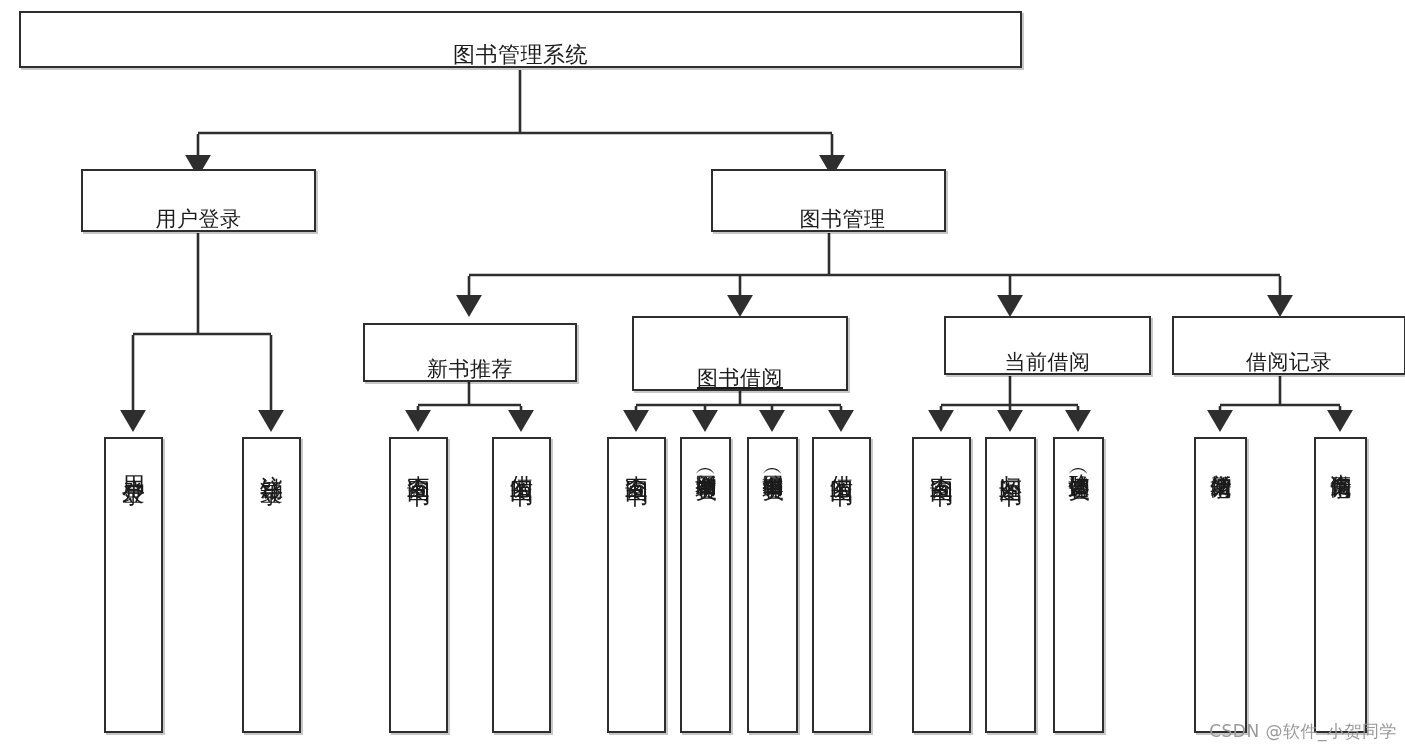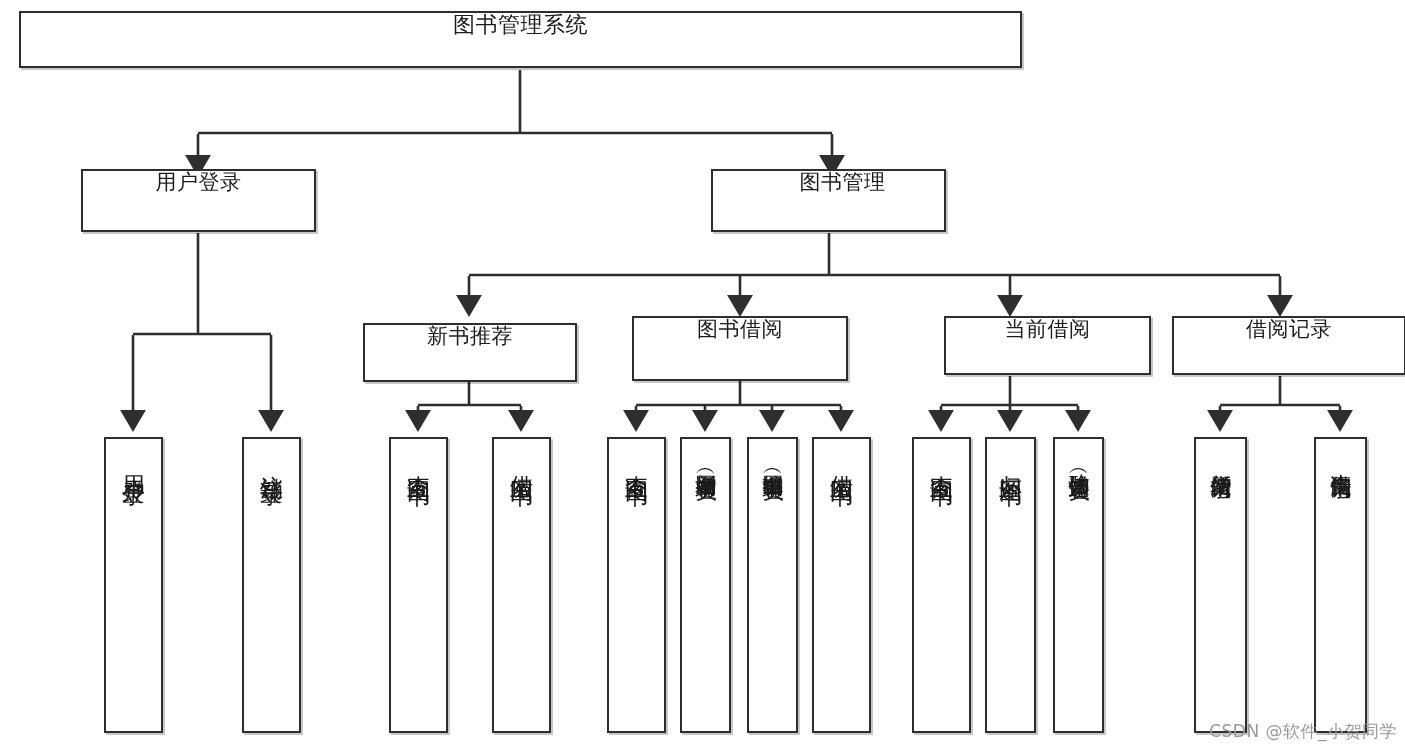--- a/index.html
+++ b/index.html
@@ -25,21 +25,21 @@
     height: 747px;
     pointer-events: none;
   }
   .node {
     position: absolute;
     box-sizing: border-box;
     background: #ffffff;
     border: 2px solid #2e2e2e;
     box-shadow: 2px 2px 0 rgba(0,0,0,0.22);
     display: flex;
-    align-items: flex-start;
+    align-items: flex-end;
     justify-content: center;
     color: #1b1b1b;
   }
   .node .lbl {
     display: block;
     line-height: 1.06;
     white-space: nowrap;
     text-align: center;
   }
   
@@ -139,21 +139,21 @@
   <div class="node h" style="left:81px; top:169px; width:235px; height:63px;">
     <span class="lbl">用户登录</span>
   </div>
   <div class="node h" style="left:711px; top:169px; width:235px; height:63px;padding-left:28px;">
     <span class="lbl">图书管理</span>
   </div>
 
   <div class="node h" style="left:363px; top:323px; width:214px; height:59px;">
     <span class="lbl">新书推荐</span>
   </div>
-  <div class="node h" style="left:632px; top:316px; width:216px; height:65px;">
+  <div class="node h" style="left:632px; top:316px; width:216px; height:75px;text-decoration:underline;">
     <span class="lbl">图书借阅</span>
   </div>
   <div class="node h" style="left:900px; top:316px; width:207px; height:59px;margin-left:44px;">
     <span class="lbl">当前借阅</span>
   </div>
   <div class="node h" style="left:1172px; top:316px; width:234px; height:59px;">
     <span class="lbl">借阅记录</span>
   </div>
 
   <div class="node v" style="left:104px; top:437px; width:59px; height:296px;">

